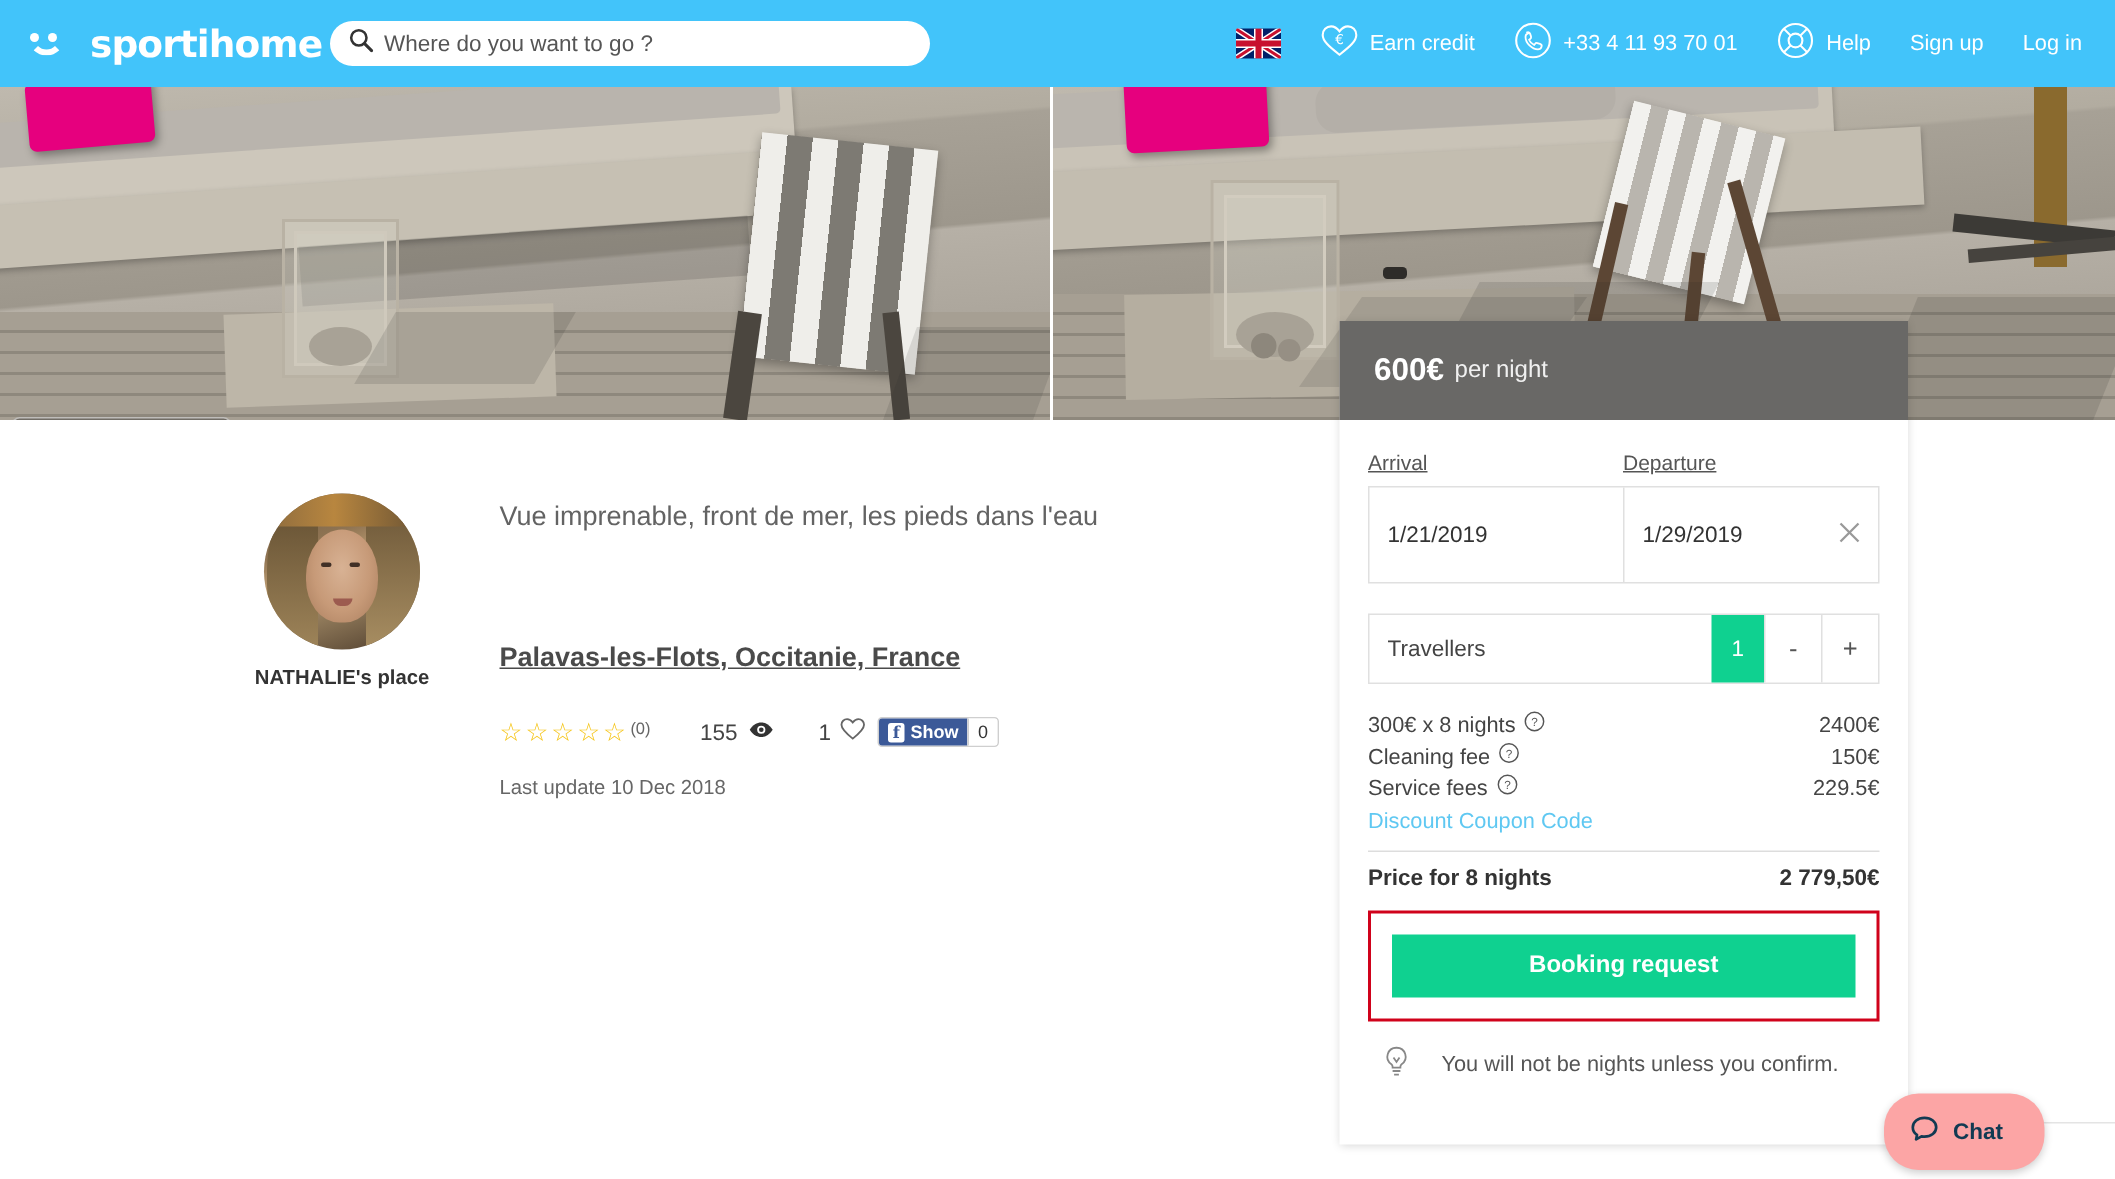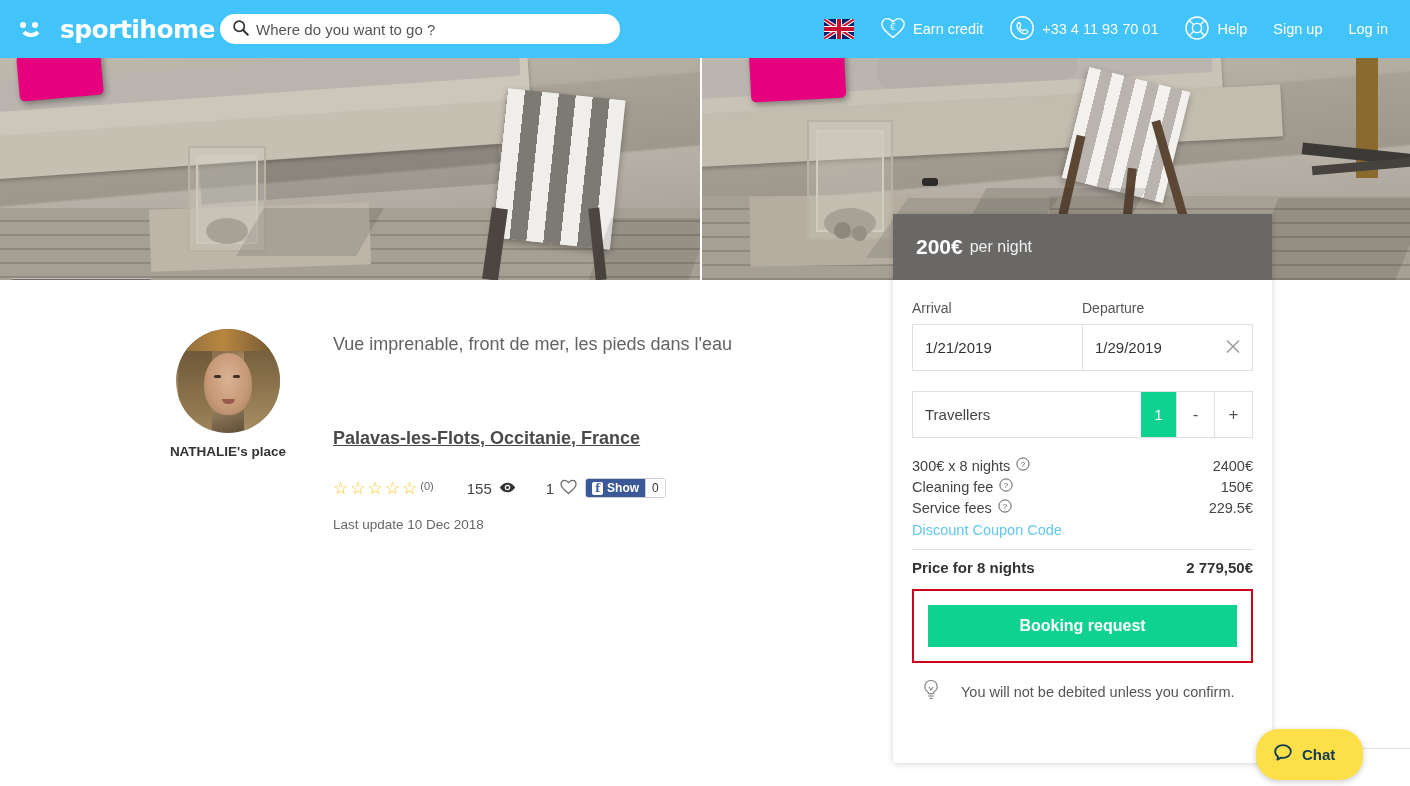--- a/index.html
+++ b/index.html
@@ -175,24 +175,24 @@
     background: rgba(68,66,64,.80); display: flex; align-items: center;
   }
   .price-band .amt { color:#fff; font-size: 21px; font-weight: bold; margin-left: 23px; }
   .price-band .per { color:#f0f0f0; font-size: 16px; margin-left: 7px; }
 
   .bk-body { position: absolute; left: 0; top: 66px; width: 379px; padding: 0 19px; }
   .avail { margin-top: 19px; font-size: 19px; color: #5c5c5c; }
   .avail b { color: #0fd190; font-weight: bold; }
 
   .dt-labels { display: flex; margin-top: 20px; }
-  .dt-labels div { font-size: 14px; color: #555; }
+  .dt-labels div { font-size: 14px; color: #555; text-decoration: underline; }
   .dt-labels .l1 { width: 170px; }
 
-  .dt-fields { display: flex; margin-top: 8px; border: 1px solid #e0e0e0; height: 47px; }
+  .dt-fields { display: flex; margin-top: 8px; border: 1px solid #e0e0e0; height: 65px; }
   .dt-field { flex: 1; display: flex; align-items: center; font-size: 15px; color: #333;
     padding-left: 12px; cursor: pointer; position: relative; }
   .dt-field + .dt-field { border-left: 1px solid #e0e0e0; }
   .dt-clear { position: absolute; right: 11px; top: 50%; transform: translateY(-50%); cursor: pointer; }
 
   .trav { display: flex; margin-top: 20px; border: 1px solid #e0e0e0; height: 47px; }
   .trav .tlabel { flex: 1; display: flex; align-items: center; padding-left: 12px; font-size: 15px; color: #444; }
   .trav .tval { width: 35px; background: #0fd190; color: #fff; display: flex;
     align-items: center; justify-content: center; font-size: 15px; }
   .trav .tbtn { width: 38px; display: flex; align-items: center; justify-content: center;
@@ -216,21 +216,21 @@
     display: flex; align-items: center; justify-content: center; cursor: pointer; border: 0; width: 100%;
     font-family: "Liberation Sans", sans-serif;
   }
   .note { display: flex; align-items: center; margin-top: 16px; }
   .note .bulb { margin-left: 10px; margin-right: 21px; }
   .note span { font-size: 14.5px; color: #555; }
 
   
   .chat {
     position: absolute; left: 1256px; top: 729px; width: 107px; height: 51px;
-    background: #fde047; border-radius: 23px; display: flex; align-items: center;
+    background: #fca5a5; border-radius: 23px; display: flex; align-items: center;
     cursor: pointer; box-shadow: 0 2px 6px rgba(0,0,0,.2);
   }
   .chat svg { margin-left: 17px; margin-right: 9px; }
   .chat span { color: #123a52; font-size: 15px; font-weight: bold; }
 </style>
 </head>
 <body>
 
 <div class="page">
 
@@ -424,21 +424,21 @@
     </div>
 
     <div class="last-update">Last update 10 Dec 2018</div>
 
   </div>
   <div class="hr-bottom2"></div>
 
   <div class="booking">
 
     <div class="price-band">
-      <span class="amt">200€</span>
+      <span class="amt">600€</span>
       <span class="per">per night</span>
     </div>
 
     <div class="bk-body">
 
 
       <div class="dt-labels">
         <div class="l1">Arrival</div>
         <div>Departure</div>
       </div>
@@ -521,21 +521,21 @@
 
       <div class="note">
         <span class="bulb">
           <svg width="18" height="22" viewBox="0 0 18 22" stroke="#888" fill="none" stroke-width="1.2">
             <path d="M9 1.5a6 6 0 00-3.4 11c.5.4.8 1 .8 1.6v.6h5.2v-.6c0-.6.3-1.2.8-1.6A6 6 0 009 1.5z"></path>
             <line x1="6.4" y1="17" x2="11.6" y2="17"></line>
               <line x1="7.4" y1="19.4" x2="10.6" y2="19.4"></line>
             <path d="M7 8l2 3 2-3"></path>
           </svg>
         </span>
-        <span>You will not be debited unless you confirm.</span>
+        <span>You will not be nights unless you confirm.</span>
       </div>
     </div>
   </div>
 
   <div class="chat">
     <span>
       <svg width="20" height="20" viewBox="0 0 20 20">
           <path d="M10 2.2c4.4 0 7.8 2.7 7.8 6.3S14.4 14.8 10 14.8c-.7 0-1.4-.1-2-.2l-3.6 2 .6-3A5.9 5.9 0 012.2 8.5C2.2 4.9 5.6 2.2 10 2.2z" fill="none" stroke="#123a52" stroke-width="1.8" stroke-linejoin="round"></path>
         </svg>
     </span>

